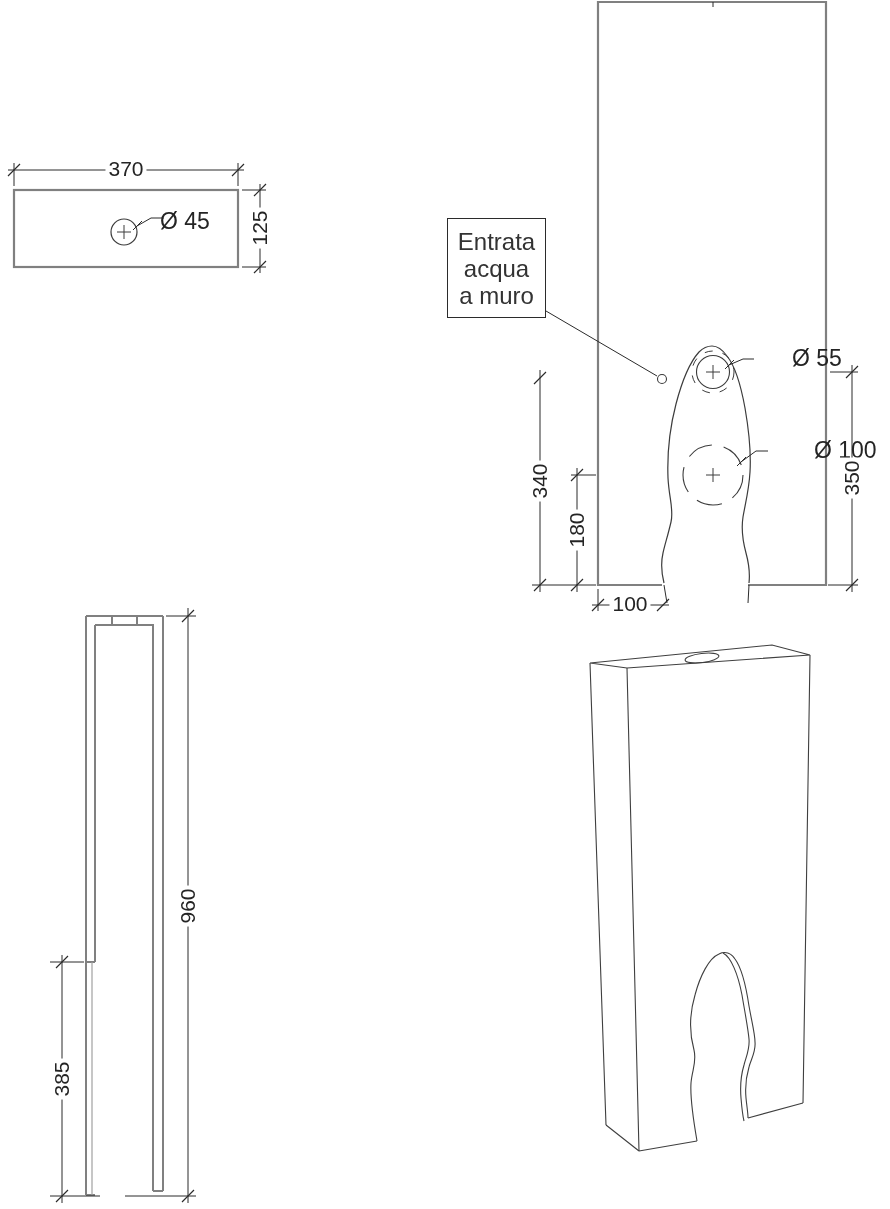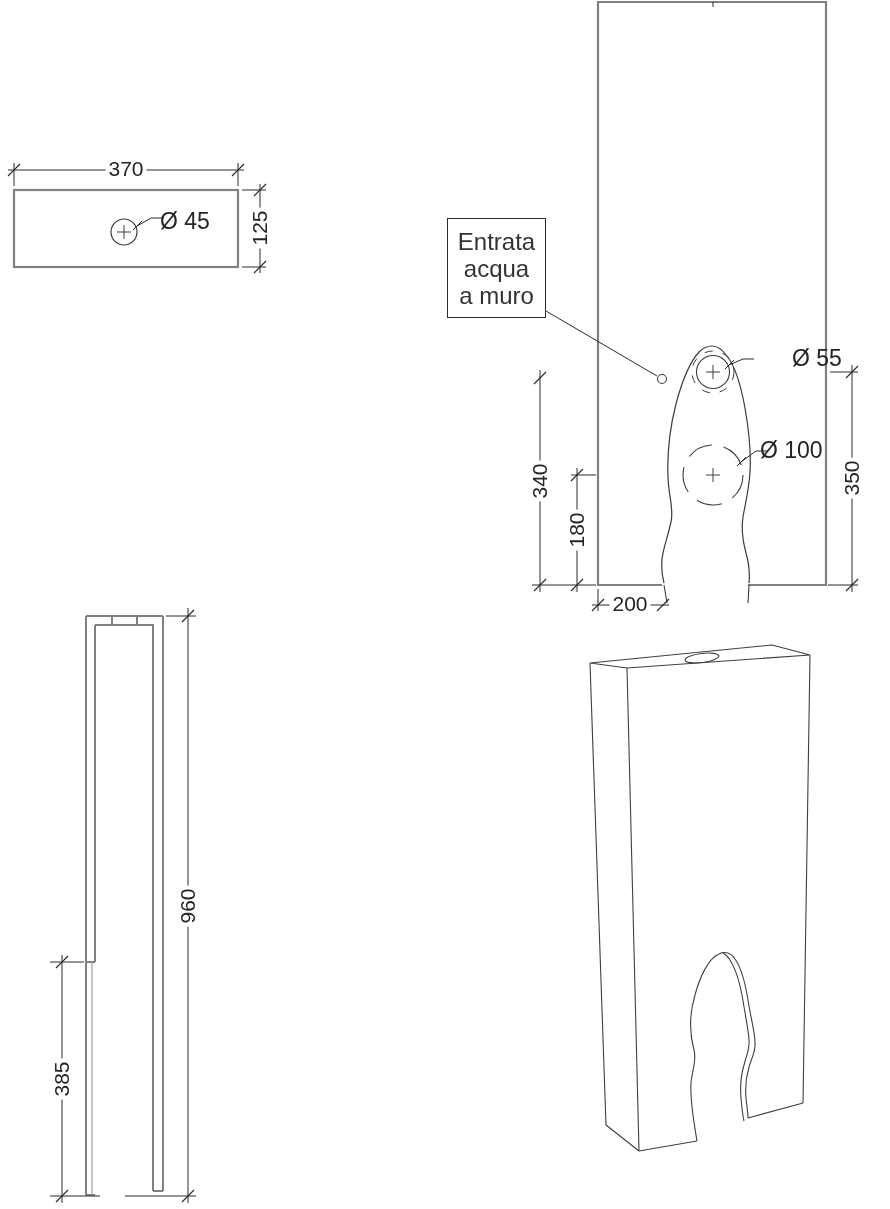--- a/index.html
+++ b/index.html
@@ -136,23 +136,23 @@
 <div class="txt dim rot" style="left:260px;top:228px;">125</div>
 <div class="txt dia" style="left:160px;top:221px;">Ø 45</div>
 
 <div class="callout-box">
   <div>Entrata</div>
   <div>acqua</div>
   <div>a muro</div>
 </div>
 
 <div class="txt dia" style="left:756px;top:358px;margin-left:36px;">Ø 55</div>
-<div class="txt dia" style="left:760px;top:450px;">Ø 100</div>
+<div class="txt dia" style="left:814px;top:450px;">Ø 100</div>
 
 <div class="txt dim rot" style="left:540px;top:481px;">340</div>
 <div class="txt dim rot" style="left:577px;top:530px;">180</div>
 <div class="txt dim rot" style="left:852px;top:478px;">350</div>
-<div class="txt dim" style="left:630px;top:604px;">200</div>
+<div class="txt dim" style="left:630px;top:604px;">100</div>
 
 <div class="txt dim rot" style="left:188px;top:906px;">960</div>
 <div class="txt dim rot" style="left:62px;top:1079px;">385</div>
 
 </div>
 
 </body></html>

